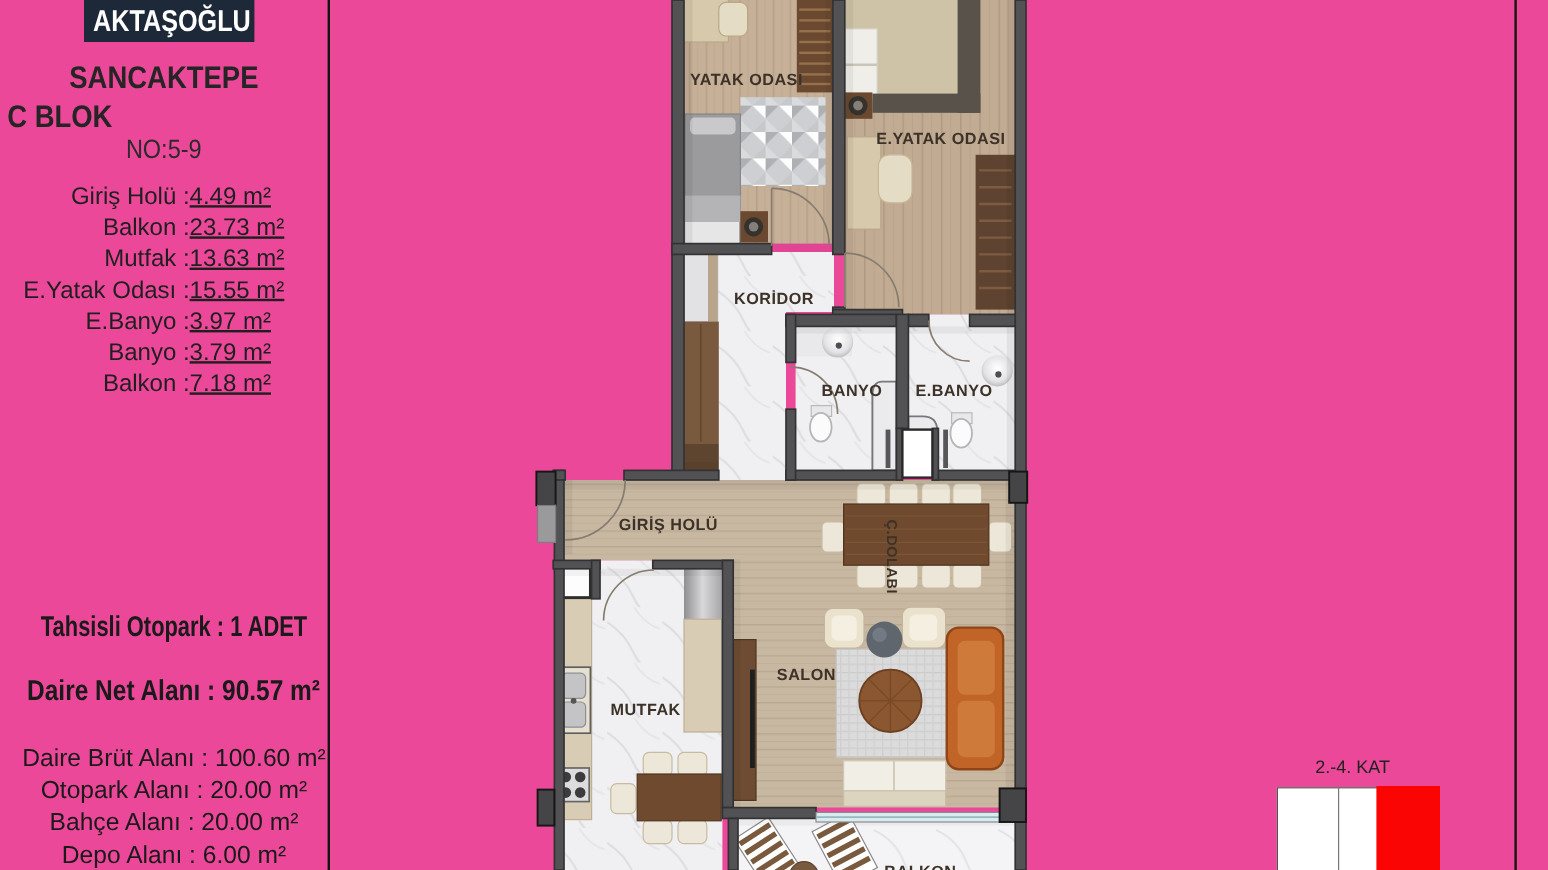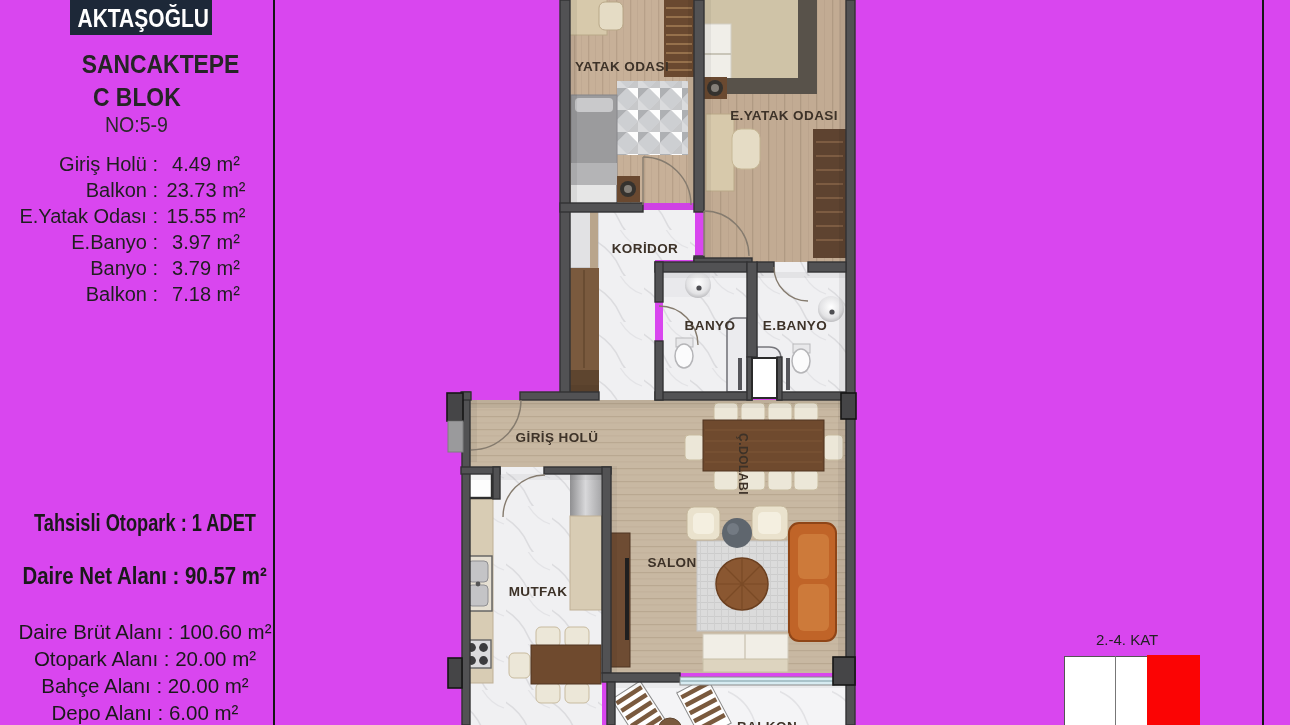--- a/index.html
+++ b/index.html
@@ -1,31 +1,31 @@
 <!DOCTYPE html>
 <html><head>
 <meta charset="utf-8">
 <style>
   html,body{margin:0;padding:0;background:#ffffff;width:1290px;height:725px;overflow:hidden;}
   body{font-family:"Liberation Sans",sans-serif;}
-  #page{position:relative;width:1290px;height:725px;background:#d946ef;}
+  #page{position:relative;width:1290px;height:725px;background:#ec4899;}
   .abs{position:absolute;}
   .hdrbox{left:70px;top:0;width:142px;height:35px;background:#1d2838;}
   .hdrtxt{left:2px;top:0;width:283px;height:35px;color:#fff;font-size:25px;font-weight:bold;
     text-align:center;line-height:36px;}
   .hdrtxt span{display:inline-block;transform:scaleX(0.84);transform-origin:center;}
-  .h1{left:0px;top:49px;width:273px;text-align:center;font-size:26px;font-weight:bold;color:#252525;padding-left:24px;}
+  .h1{left:0px;top:49px;width:273px;text-align:center;font-size:26px;font-weight:bold;color:#252525;}
   .h1 span,.h2 span{display:inline-block;transform:scaleX(0.88);transform-origin:center;}
-  .h2{left:0px;top:82px;width:273px;text-align:center;font-size:26px;font-weight:bold;color:#252525;}
+  .h2{left:0px;top:82px;width:273px;font-size:26px;font-weight:bold;color:#252525;}
   .h3{left:0px;top:112px;width:273px;text-align:center;font-size:22px;color:#2b2b2b;}
   .h3 span{display:inline-block;transform:scaleX(0.89);transform-origin:center;}
   .rooms{left:0px;top:151px;width:260px;font-size:20px;color:#1f1f1f;}
   .row{display:flex;height:26px;line-height:26px;}
   .lab{width:158px;text-align:right;}
-  .val{width:96px;text-align:center;}
+  .val{width:96px;text-align:left;text-decoration:underline;}
   .bl{left:-20px;width:330px;text-align:center;color:#1a1a1a;font-size:20.5px;}
   .bl b{display:inline-block;font-size:24px;}
 </style>
 </head>
 <body>
 <div id="page">
   <div class="abs" style="left:273px;top:0;width:2px;height:725px;background:#151515;"></div>
   <div class="abs" style="left:1262px;top:0;width:2px;height:725px;background:#151515;"></div>
 
   <div class="abs hdrbox"></div>
@@ -35,20 +35,24 @@
   <div class="abs h3"><span>NO:5-9</span></div>
 
   <div class="abs rooms">
     <div class="row">
         <span class="lab">Giriş Holü :</span>
         <span class="val">4.49 m²</span>
       </div>
     <div class="row">
         <span class="lab">Balkon :</span>
         <span class="val">23.73 m²</span>
+      </div>
+    <div class="row">
+        <span class="lab">Mutfak :</span>
+        <span class="val">13.63 m²</span>
       </div>
     <div class="row">
         <span class="lab">E.Yatak Odası :</span>
         <span class="val">15.55 m²</span>
       </div>
     <div class="row">
         <span class="lab">E.Banyo :</span>
         <span class="val">3.97 m²</span>
       </div>
     <div class="row">

